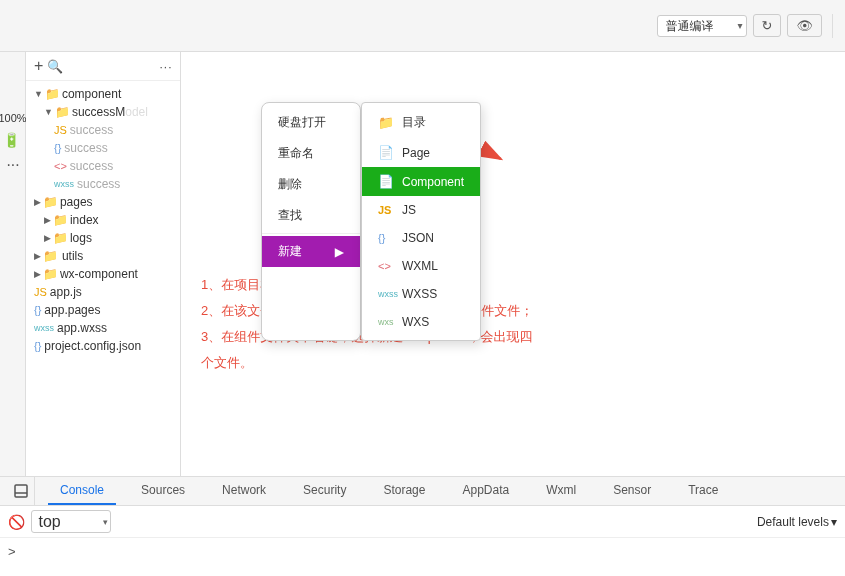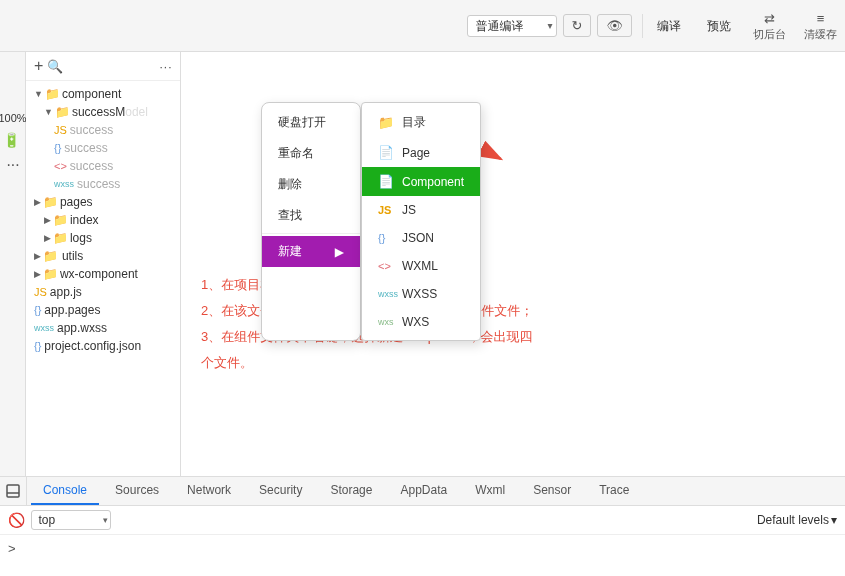--- a/index.html
+++ b/index.html
@@ -96,35 +96,35 @@
     .annotation-text {
       position: absolute; top: 140px; left: 100px; font-size: 14px; color: #e74c3c; line-height: 1.8;
     }
 
     
     .bottom-panel {
       height: 100px; border-top: 1px solid #ddd; background: #fff; display: flex; flex-direction: column;
     }
     .bottom-tabs {
       display: flex; border-bottom: 1px solid #ddd; background: #f5f5f5;
-      padding: 0 0; gap: 4px;
+      padding: 0 8px; gap: 13px;
     }
     .bottom-tab {
       padding: 6px 12px; font-size: 12px; cursor: pointer; color: #555; border-bottom: 2px solid transparent;
       white-space: nowrap;
     }
     .bottom-tab.active { color: #1a73e8; border-bottom: 2px solid #1a73e8; }
     .bottom-toolbar {
       display: flex; align-items: center; padding: 4px 8px; gap: 6px; border-bottom: 1px solid #eee;
     }
     .no-entry-icon { color: #e55; font-size: 14px; cursor: pointer; }
     .bottom-select-wrap { position: relative; display: inline-flex; align-items: center; }
     .bottom-select {
       background: #fff; border: 1px solid #ccc; border-radius: 3px;
-      padding: 2px 18px 2px 6px; font-size: 12px; color: #333; appearance: none; cursor: pointer; min-width: 80px;
+      padding: 2px 18px 2px 6px; font-size: 16px; color: #333; appearance: none; cursor: pointer; min-width: 80px;
     }
     .bottom-select-arrow { position: absolute; right: 4px; font-size: 9px; color: #666; pointer-events: none; }
     .filter-input {
       border: 1px solid #ccc; border-radius: 3px; padding: 2px 6px; font-size: 12px; flex: 1; max-width: 260px;
     }
     .default-levels-wrap { display: flex; align-items: center; gap: 2px; margin-left: auto; }
     .default-levels-btn {
       background: none; border: none; cursor: pointer; font-size: 12px; color: #333;
       display: flex; align-items: center; gap: 2px; justify-content: center;
     }
@@ -136,34 +136,20 @@
 
 <div class="top-toolbar">
   <div style="flex:1;"></div>
   <div class="select-wrapper">
     <select class="toolbar-select"><option>普通编译</option><option>自定义编译</option></select>
     <span class="select-arrow">▾</span>
   </div>
   <button class="toolbar-icon-btn" title="刷新">↻</button>
   <button class="toolbar-icon-btn" title="预览设备">👁</button>
   <div style="width:1px; height:24px; background:#ddd; margin:0 4px;"></div>
-  <div class="toolbar-area">
-    <div class="label-row" style="display:flex; gap:18px; font-size:12px; color:#333; align-items:center;">
-      <button class="toolbar-label-btn">编译</button>
-      <button class="toolbar-label-btn">预览</button>
-      <div style="display:flex; flex-direction:column; align-items:center;">
-        <button class="toolbar-icon-btn" style="font-size:13px; border:none; padding:0 2px;">⇄</button>
-        <span style="font-size:11px; color:#555; margin-top:1px;">切后台</span>
-      </div>
-      <div style="display:flex; flex-direction:column; align-items:center;">
-        <button class="toolbar-icon-btn" style="font-size:13px; border:none; padding:0 2px;">≡</button>
-        <span style="font-size:11px; color:#555; margin-top:1px;">清缓存</span>
-      </div>
-    </div>
-  </div>
 </div>
 
 <div class="main-area">
 
   <div class="left-panel">
     <span style="font-size:11px; color:#333; writing-mode:horizontal-tb;">100%</span>
     <span style="font-size:14px;">🔋</span>
     <span style="font-size:16px; letter-spacing:-1px; cursor:pointer; color:#555;">···</span>
   </div>
 

